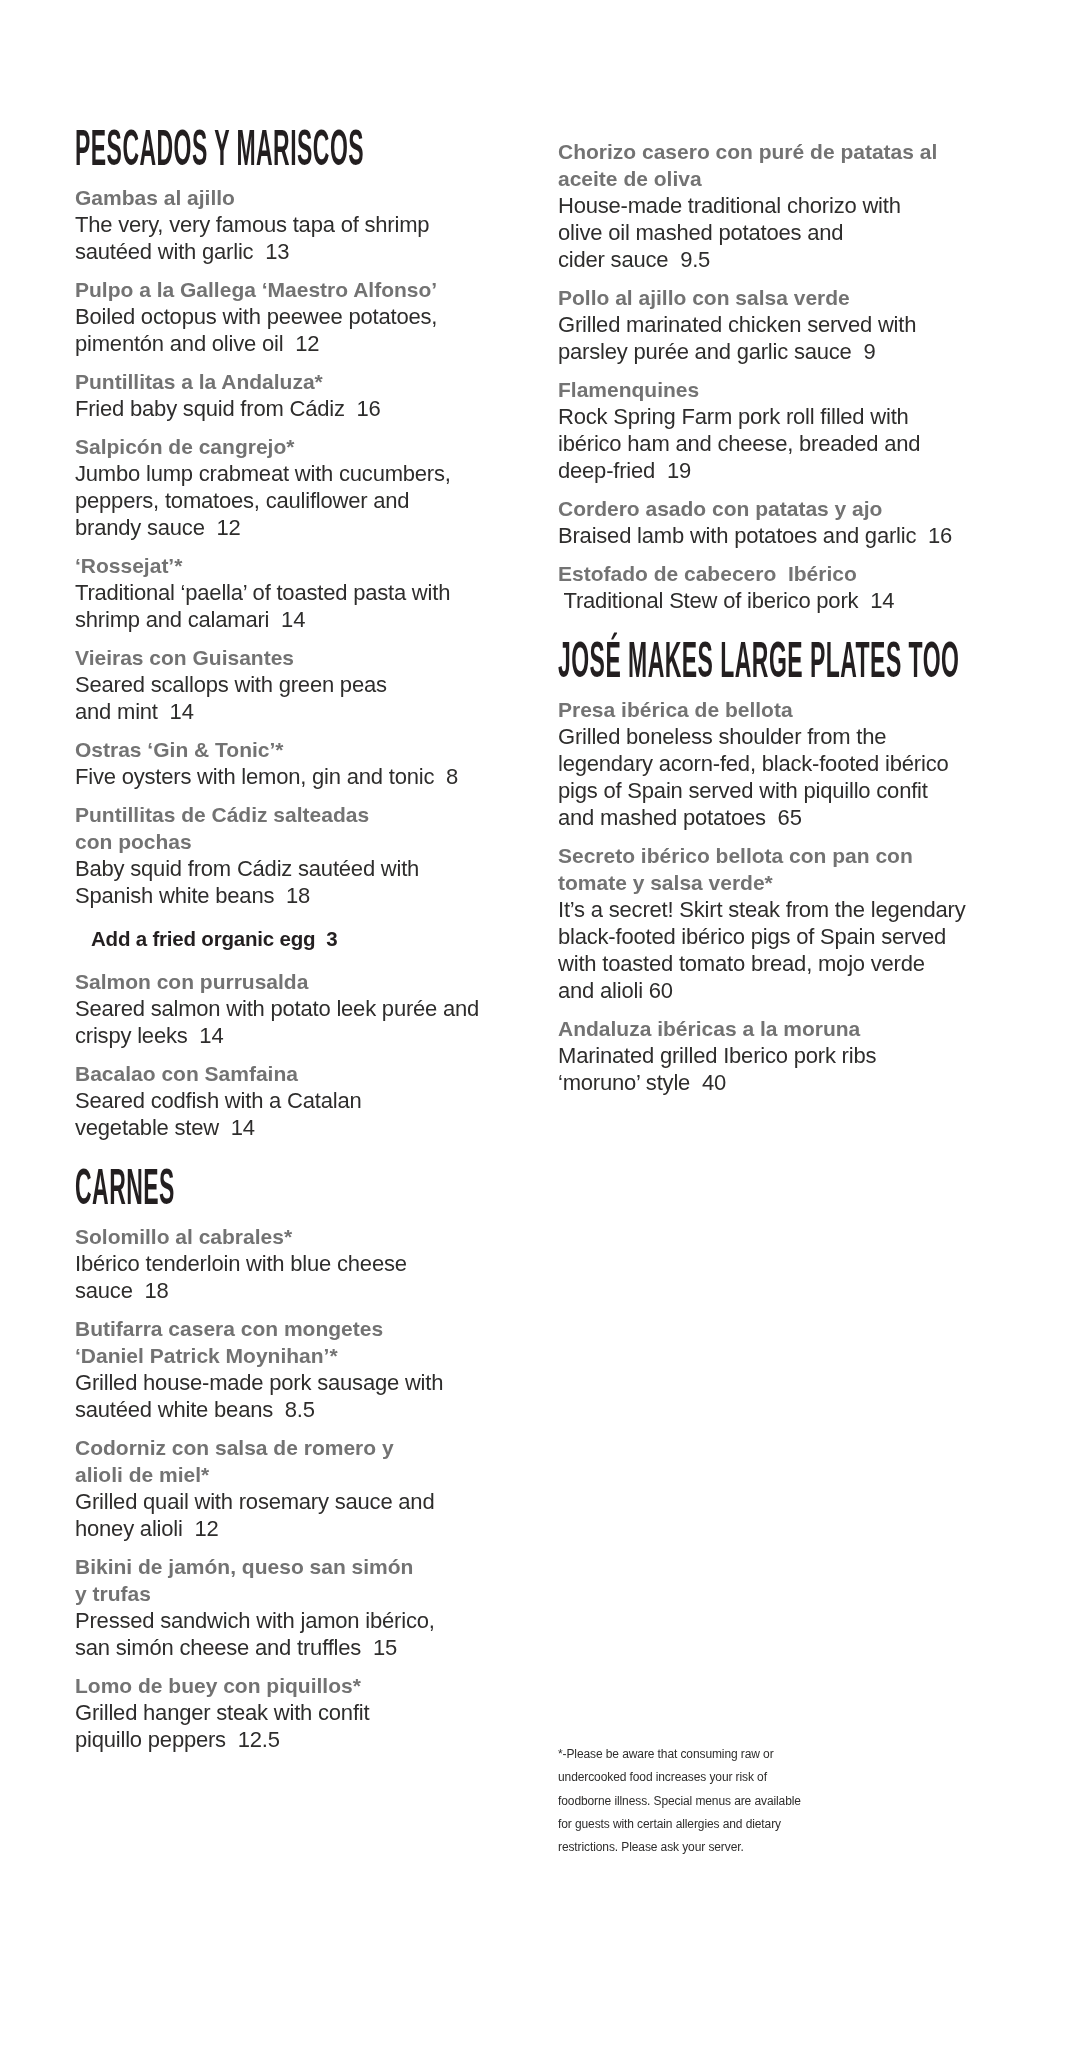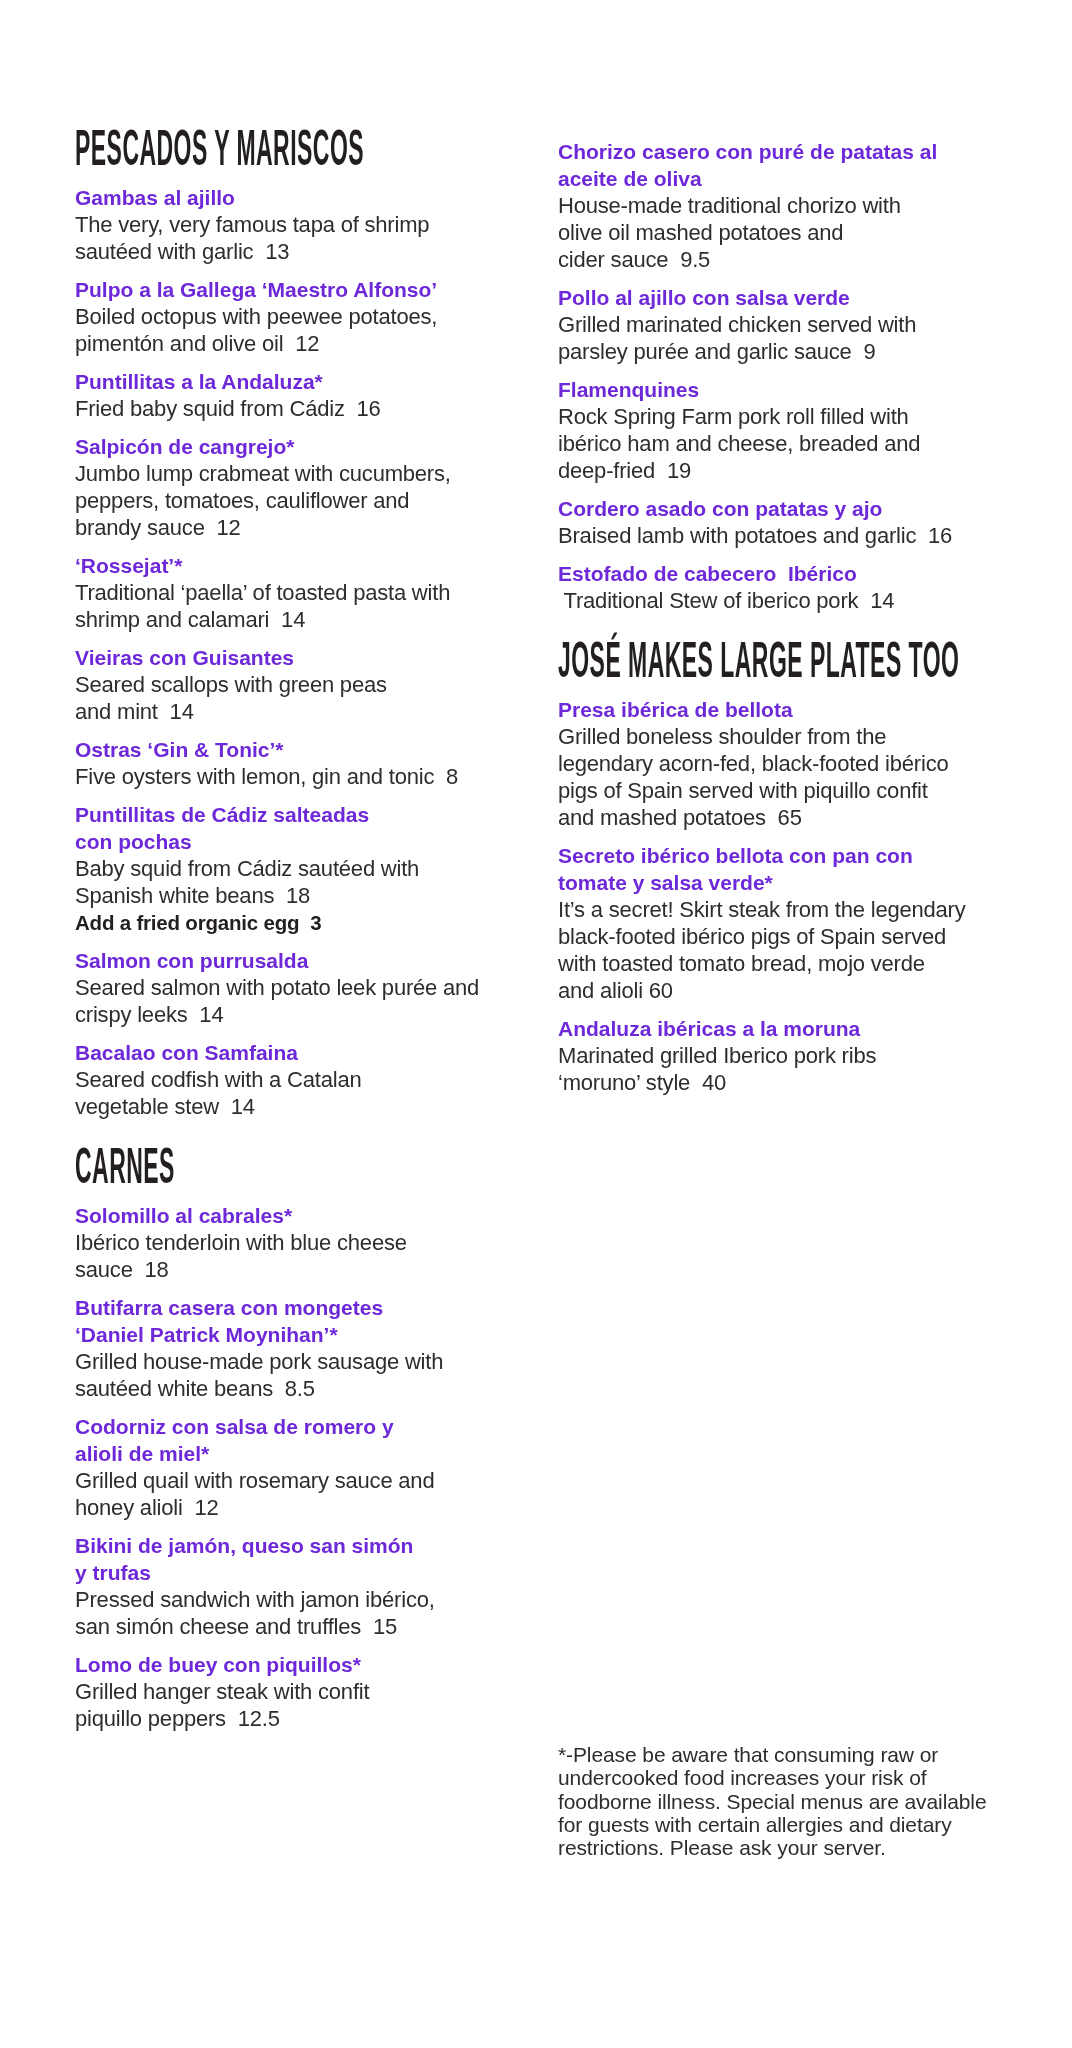--- a/index.html
+++ b/index.html
@@ -27,45 +27,45 @@
     transform-origin:0 50%;
   }
   .section-heading:first-child { margin-top:0; }
 
   .menu-item { margin:0 0 11px 0; }
   .dish-name {
     margin:0;
     font-size:21px;
     line-height:27px;
     font-weight:700;
-    color:#6d28d9;
+    color:#737373;
     white-space:pre;
   }
   .dish-desc {
     margin:0;
     font-size:22px;
     line-height:27px;
     font-weight:400;
     color:#2e2d2c;
     white-space:pre;
     letter-spacing:-0.2px;
   }
   .dish-extra {
-    margin:0;
+    margin:16px;
     font-size:20.5px;
     line-height:27px;
     font-weight:700;
     color:#231f20;
     white-space:pre;
     letter-spacing:-0.2px;
   }
   .footnote {
     position:absolute;
     left:558px; top:1743px;
-    font-size:21px;
+    font-size:12px;
     line-height:23.3px;
     color:#2e2d2c;
     white-space:pre;
     letter-spacing:-0.1px;
   }
 </style>
 </head>
 <body>
 
 <div class="page">

